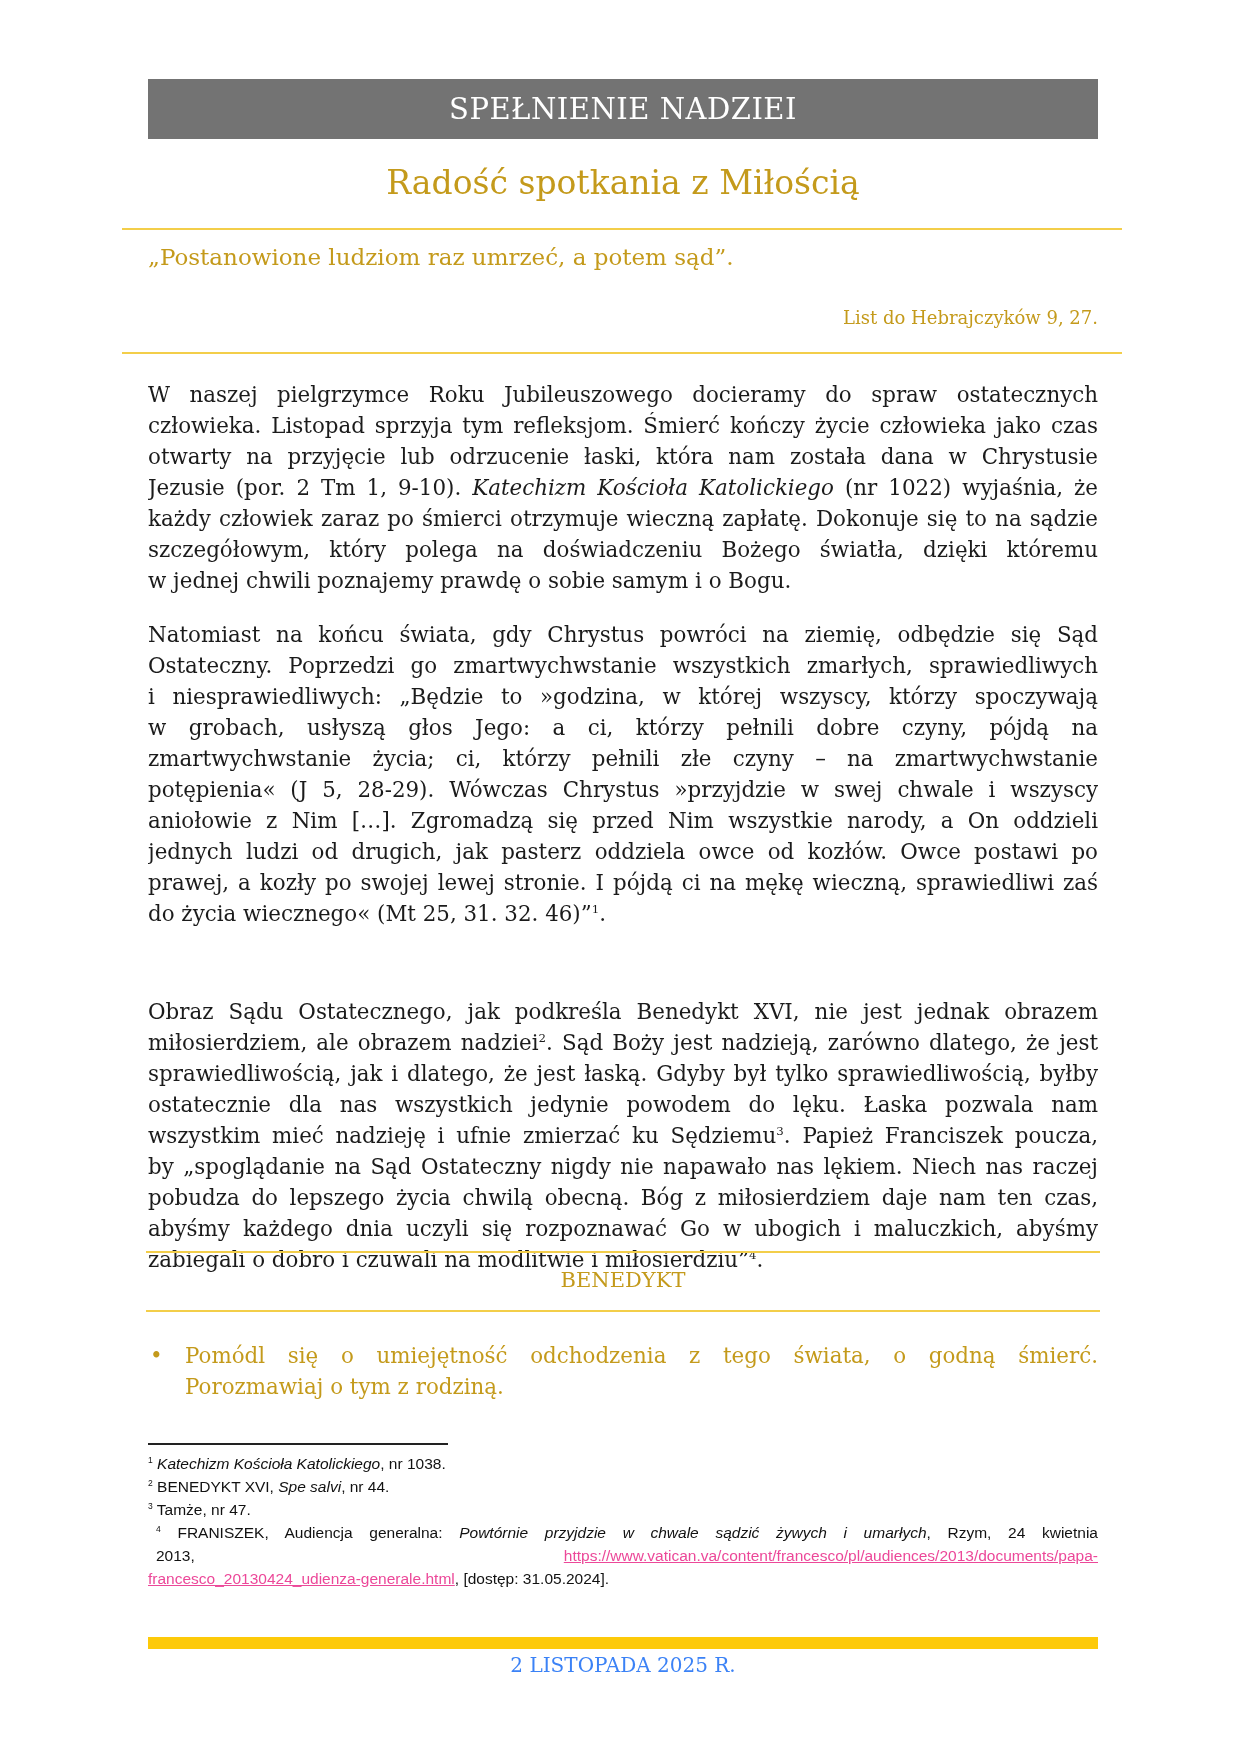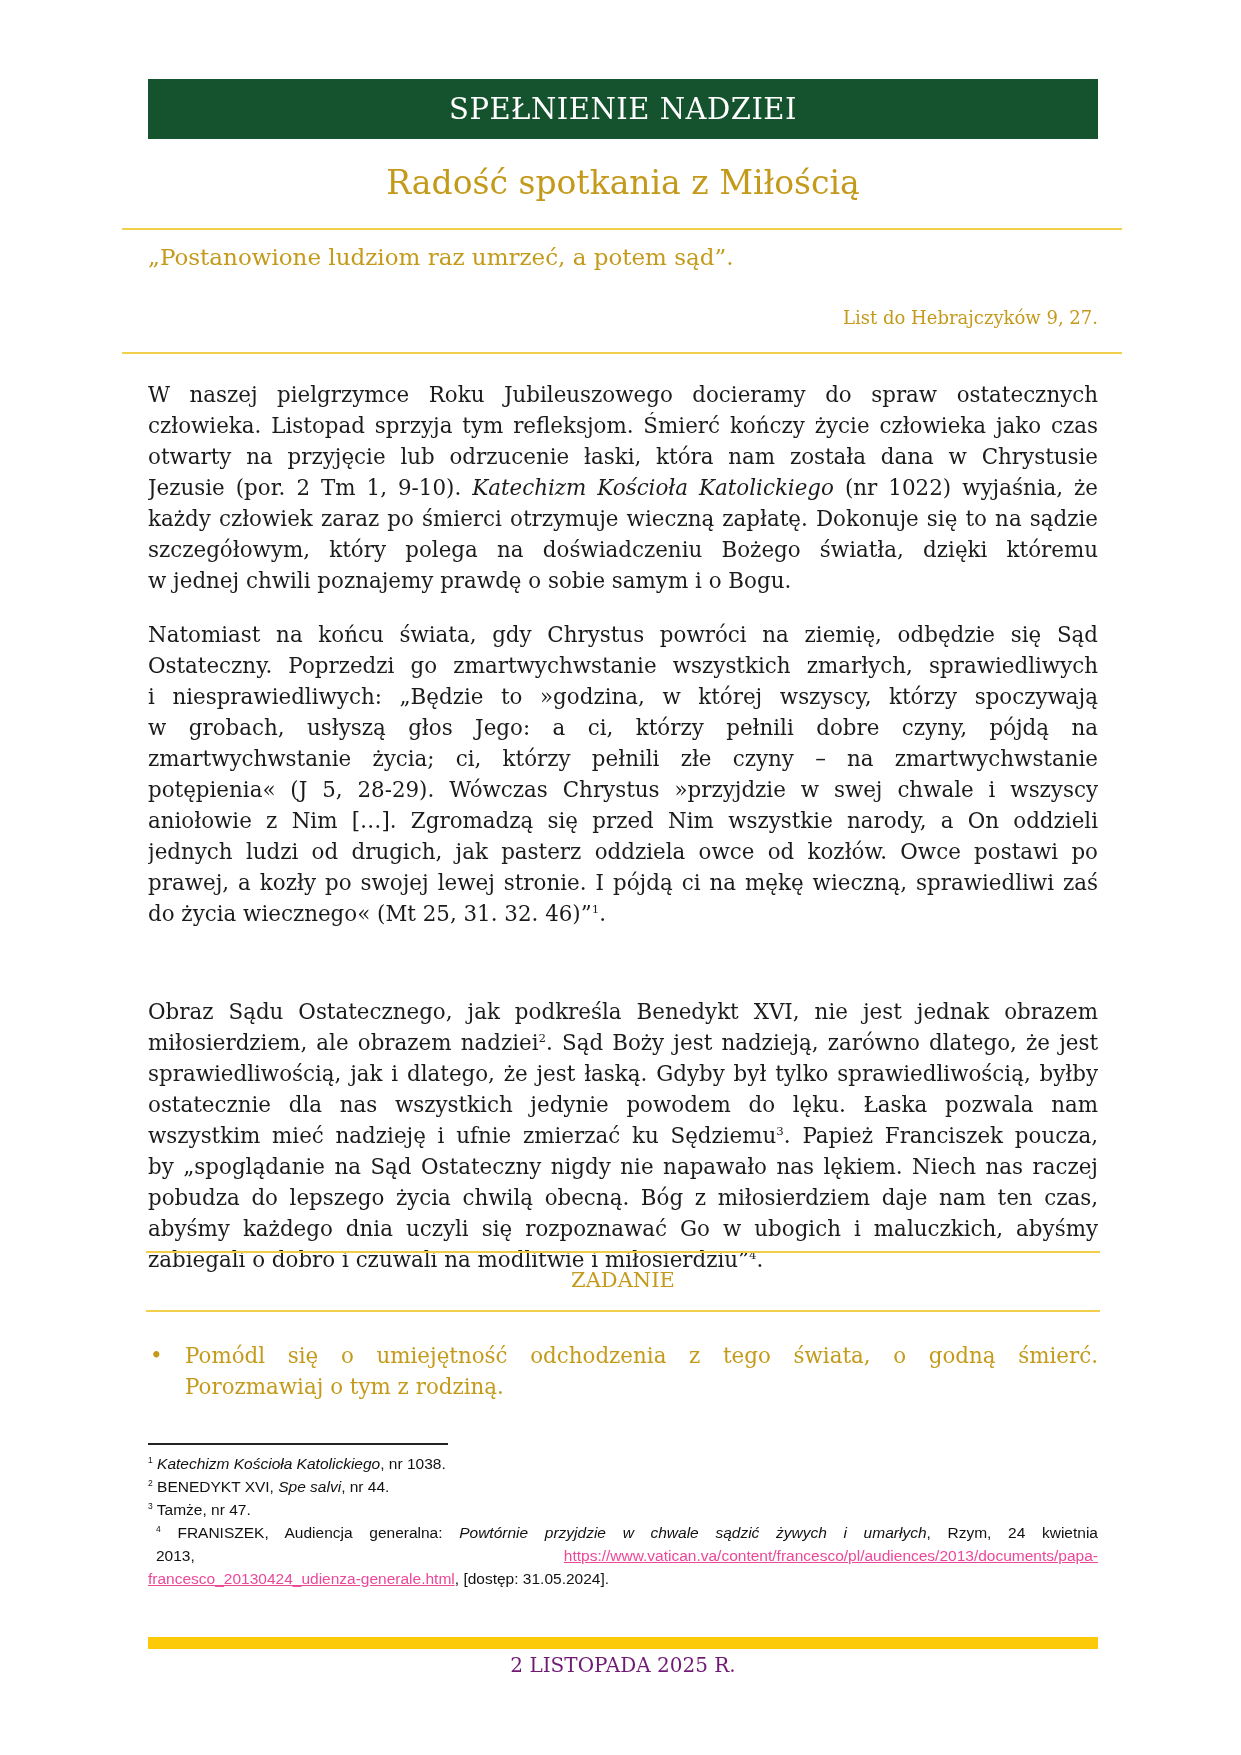--- a/index.html
+++ b/index.html
@@ -1,21 +1,21 @@
 <!DOCTYPE html>
 <html><head>
   <meta charset="utf-8">
   <style>
     html, body { margin: 0; padding: 0; background: #ffffff; }
     body { width: 1241px; height: 1755px; position: relative; overflow: hidden; }
     .page { position: absolute; left: 0; top: 0; width: 1241px; height: 1755px; }
 
     .banner {
       position: absolute; left: 148px; top: 79px; width: 950px; height: 60px;
-      background: #14532d;
+      background: #737373;
       display: flex; align-items: center; justify-content: center;
     }
     .banner span {
       color: #ffffff; font-family: "DejaVu Serif", serif; font-size: 29px;
       letter-spacing: 0.5px;
     }
 
     .subtitle {
       position: absolute; left: 148px; top: 163px; width: 950px; text-align: center;
       color: #c49a1b; font-family: "DejaVu Serif", serif; font-size: 33px;
@@ -59,21 +59,21 @@
       position: absolute; left: 148px; top: 1452px; width: 950px;
       font-family: "Liberation Sans", sans-serif; font-size: 15.5px; color: #111;
     }
     .fn { height: 23px; line-height: 23px; white-space: nowrap; }
     .fn.just { text-align: justify; text-align-last: justify; margin-left: 8px; }
     .fn a { color: #ec4899; text-decoration: underline; }
 
     .footer-bar { position: absolute; left: 148px; top: 1637px; width: 950px; height: 12px; background: #fdca09; }
     .footer-date {
       position: absolute; left: 148px; top: 1653px; width: 950px; text-align: center;
-      font-family: "DejaVu Serif", serif; font-size: 20px; color: #701a75;
+      font-family: "DejaVu Serif", serif; font-size: 20px; color: #3b82f6;
     }
     i { font-style: italic; }
   </style>
 </head>
 <body>
 
 <div class="page">
 
   <div class="banner">
     <span>SPEŁNIENIE NADZIEI</span>
@@ -115,21 +115,21 @@
       <div class="line"><span>sprawiedliwością, jak i dlatego, że jest łaską. Gdyby był tylko sprawiedliwością, byłby</span></div>
       <div class="line"><span>ostatecznie dla nas wszystkich jedynie powodem do lęku. Łaska pozwala nam</span></div>
       <div class="line"><span>wszystkim mieć nadzieję i ufnie zmierzać ku Sędziemu</span><sup>3</sup><span>.  Papież Franciszek poucza,</span></div>
       <div class="line"><span>by „spoglądanie na Sąd Ostateczny nigdy nie napawało nas lękiem. Niech nas raczej</span></div>
       <div class="line"><span>pobudza do lepszego życia chwilą obecną. Bóg z miłosierdziem daje nam ten czas,</span></div>
       <div class="line"><span>abyśmy każdego dnia uczyli się rozpoznawać Go w ubogich i maluczkich, abyśmy</span></div>
       <div class="line last"><span>zabiegali o dobro i czuwali na modlitwie i miłosierdziu”</span><sup>4</sup><span>.</span></div>
     </div>
 
   <div class="rule" style="left:146px; top:1251px; width:954px;"></div>
-  <div class="task-head">ZADANIE</div>
+  <div class="task-head">BENEDYKT</div>
   <div class="rule" style="left:146px; top:1310px; width:954px;"></div>
 
   <div class="task">
     <span class="bullet">•</span>
     <div class="tlines" id="task-lines">
         <div class="line">Pomódl się o umiejętność odchodzenia z tego świata, o godną śmierć.</div>
         <div class="line last">Porozmawiaj o tym z rodziną.</div>
       </div>
   </div>
 

